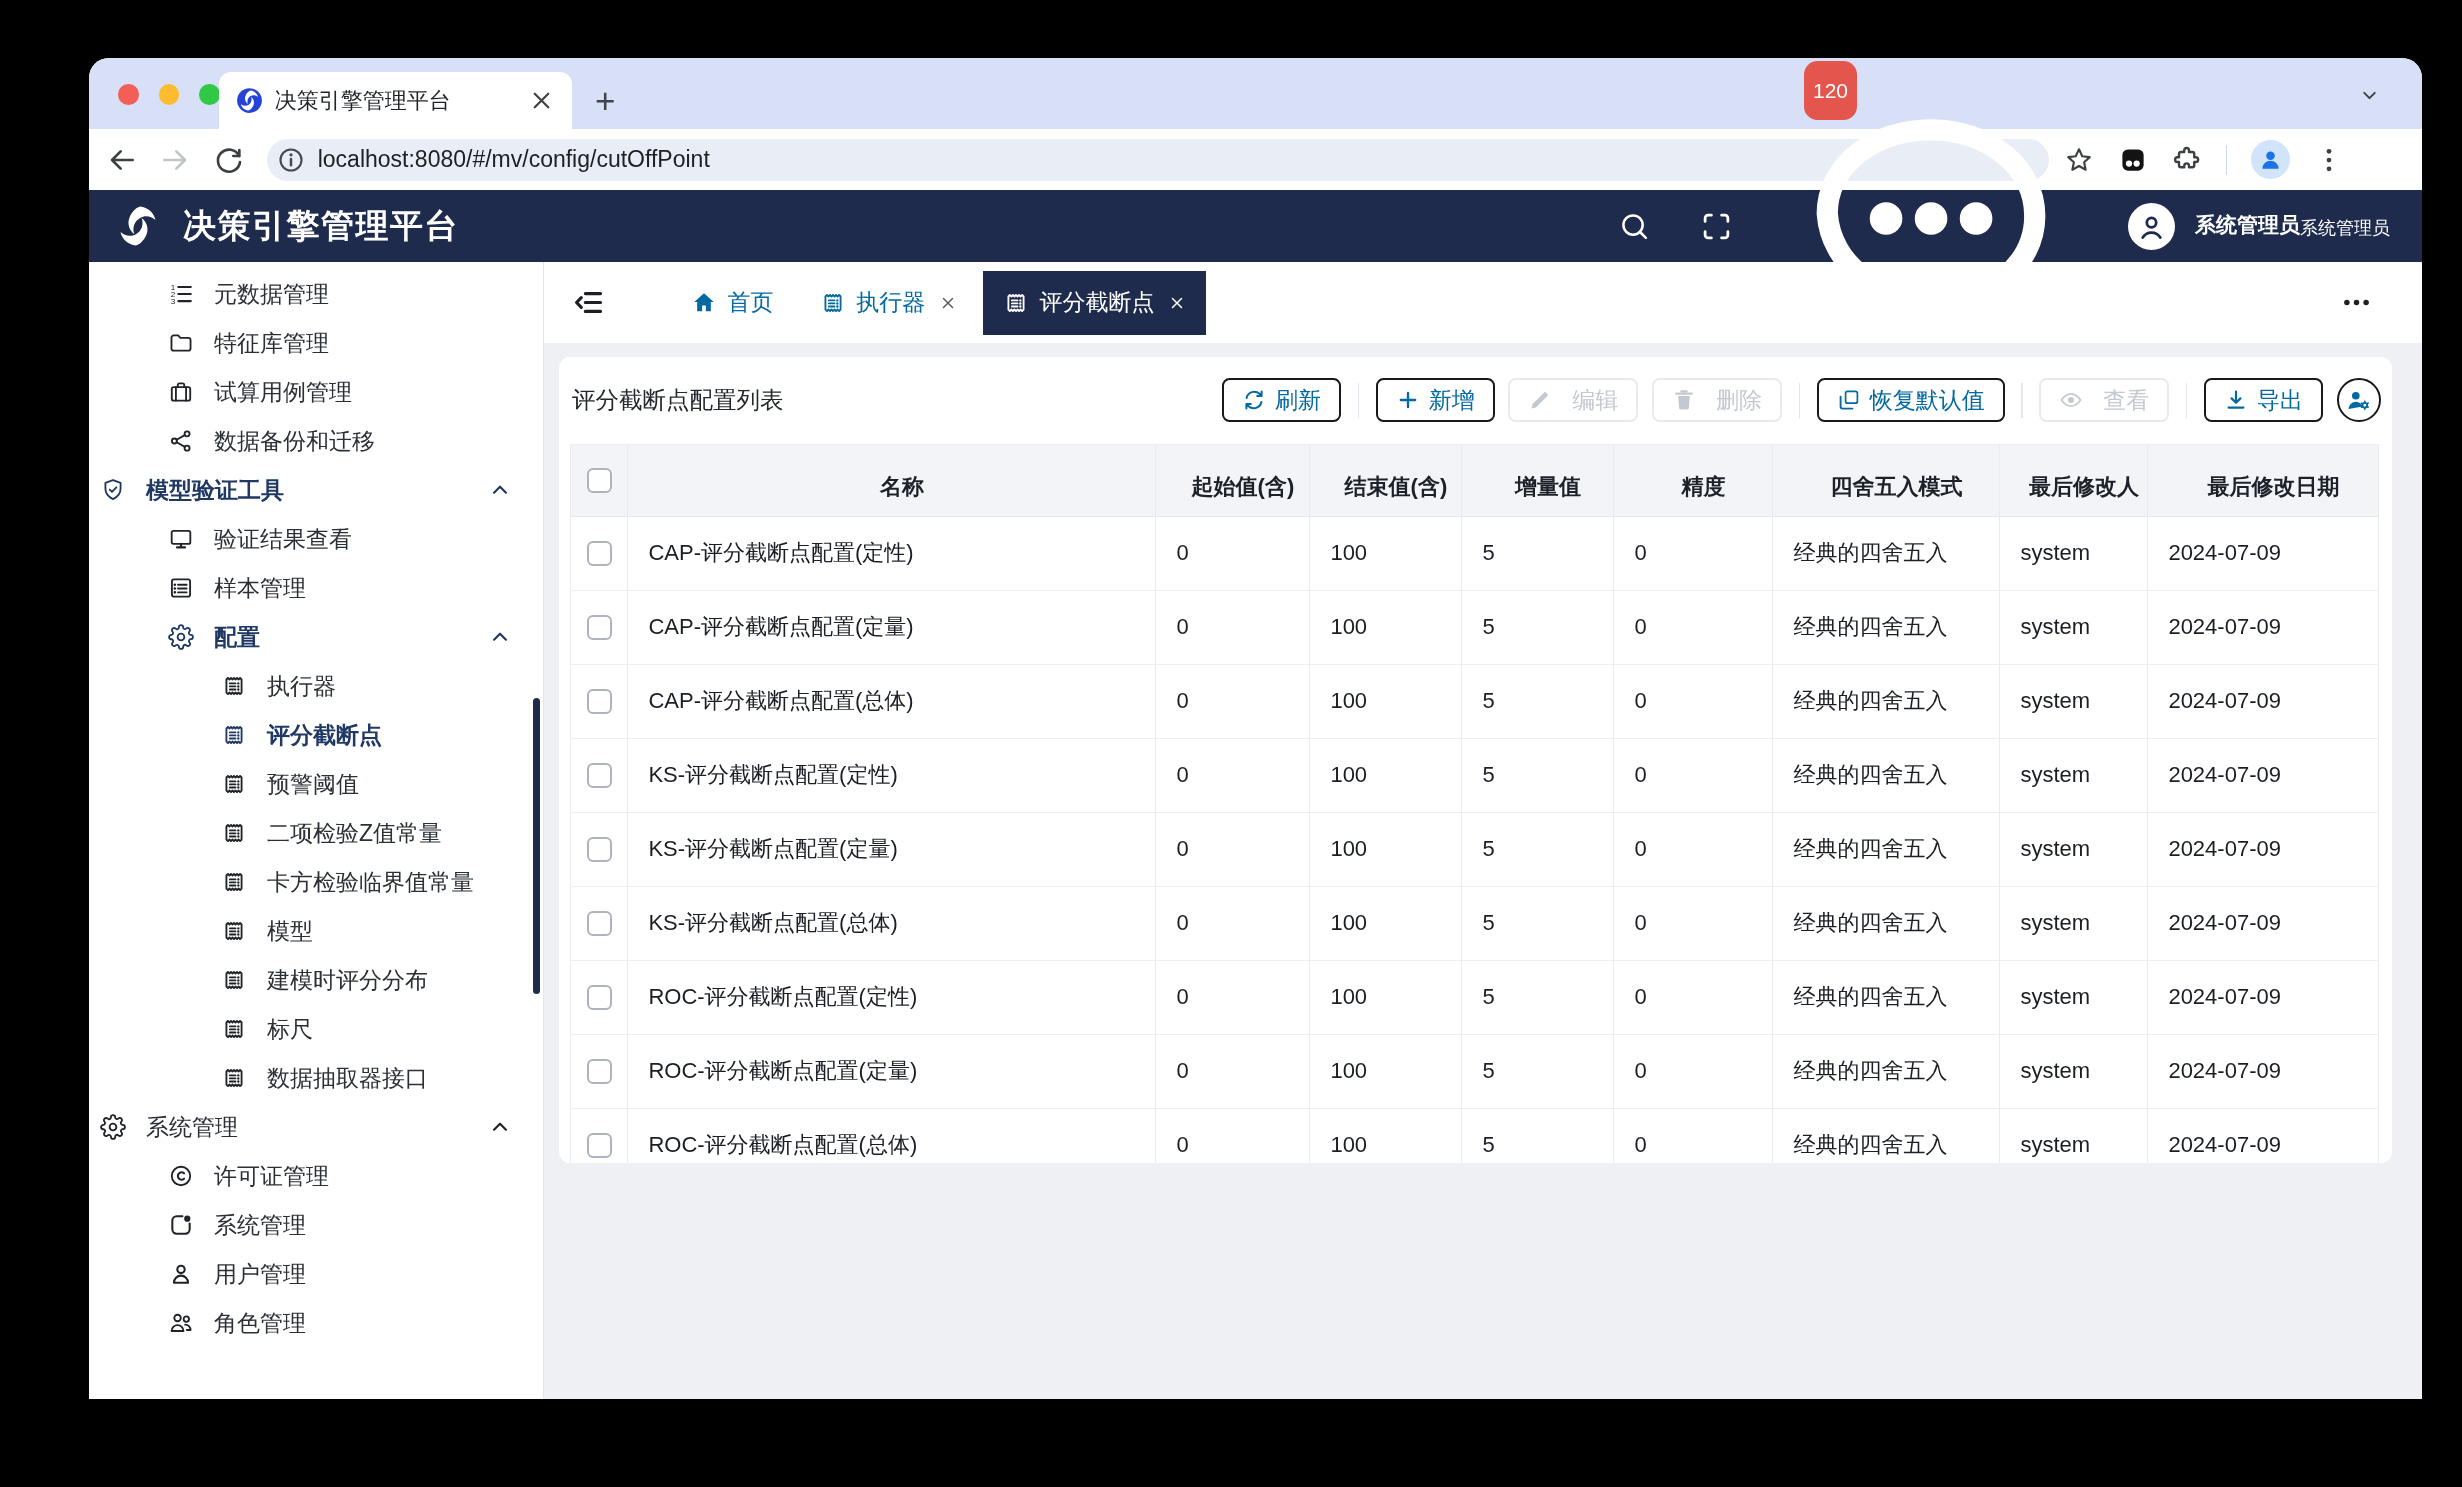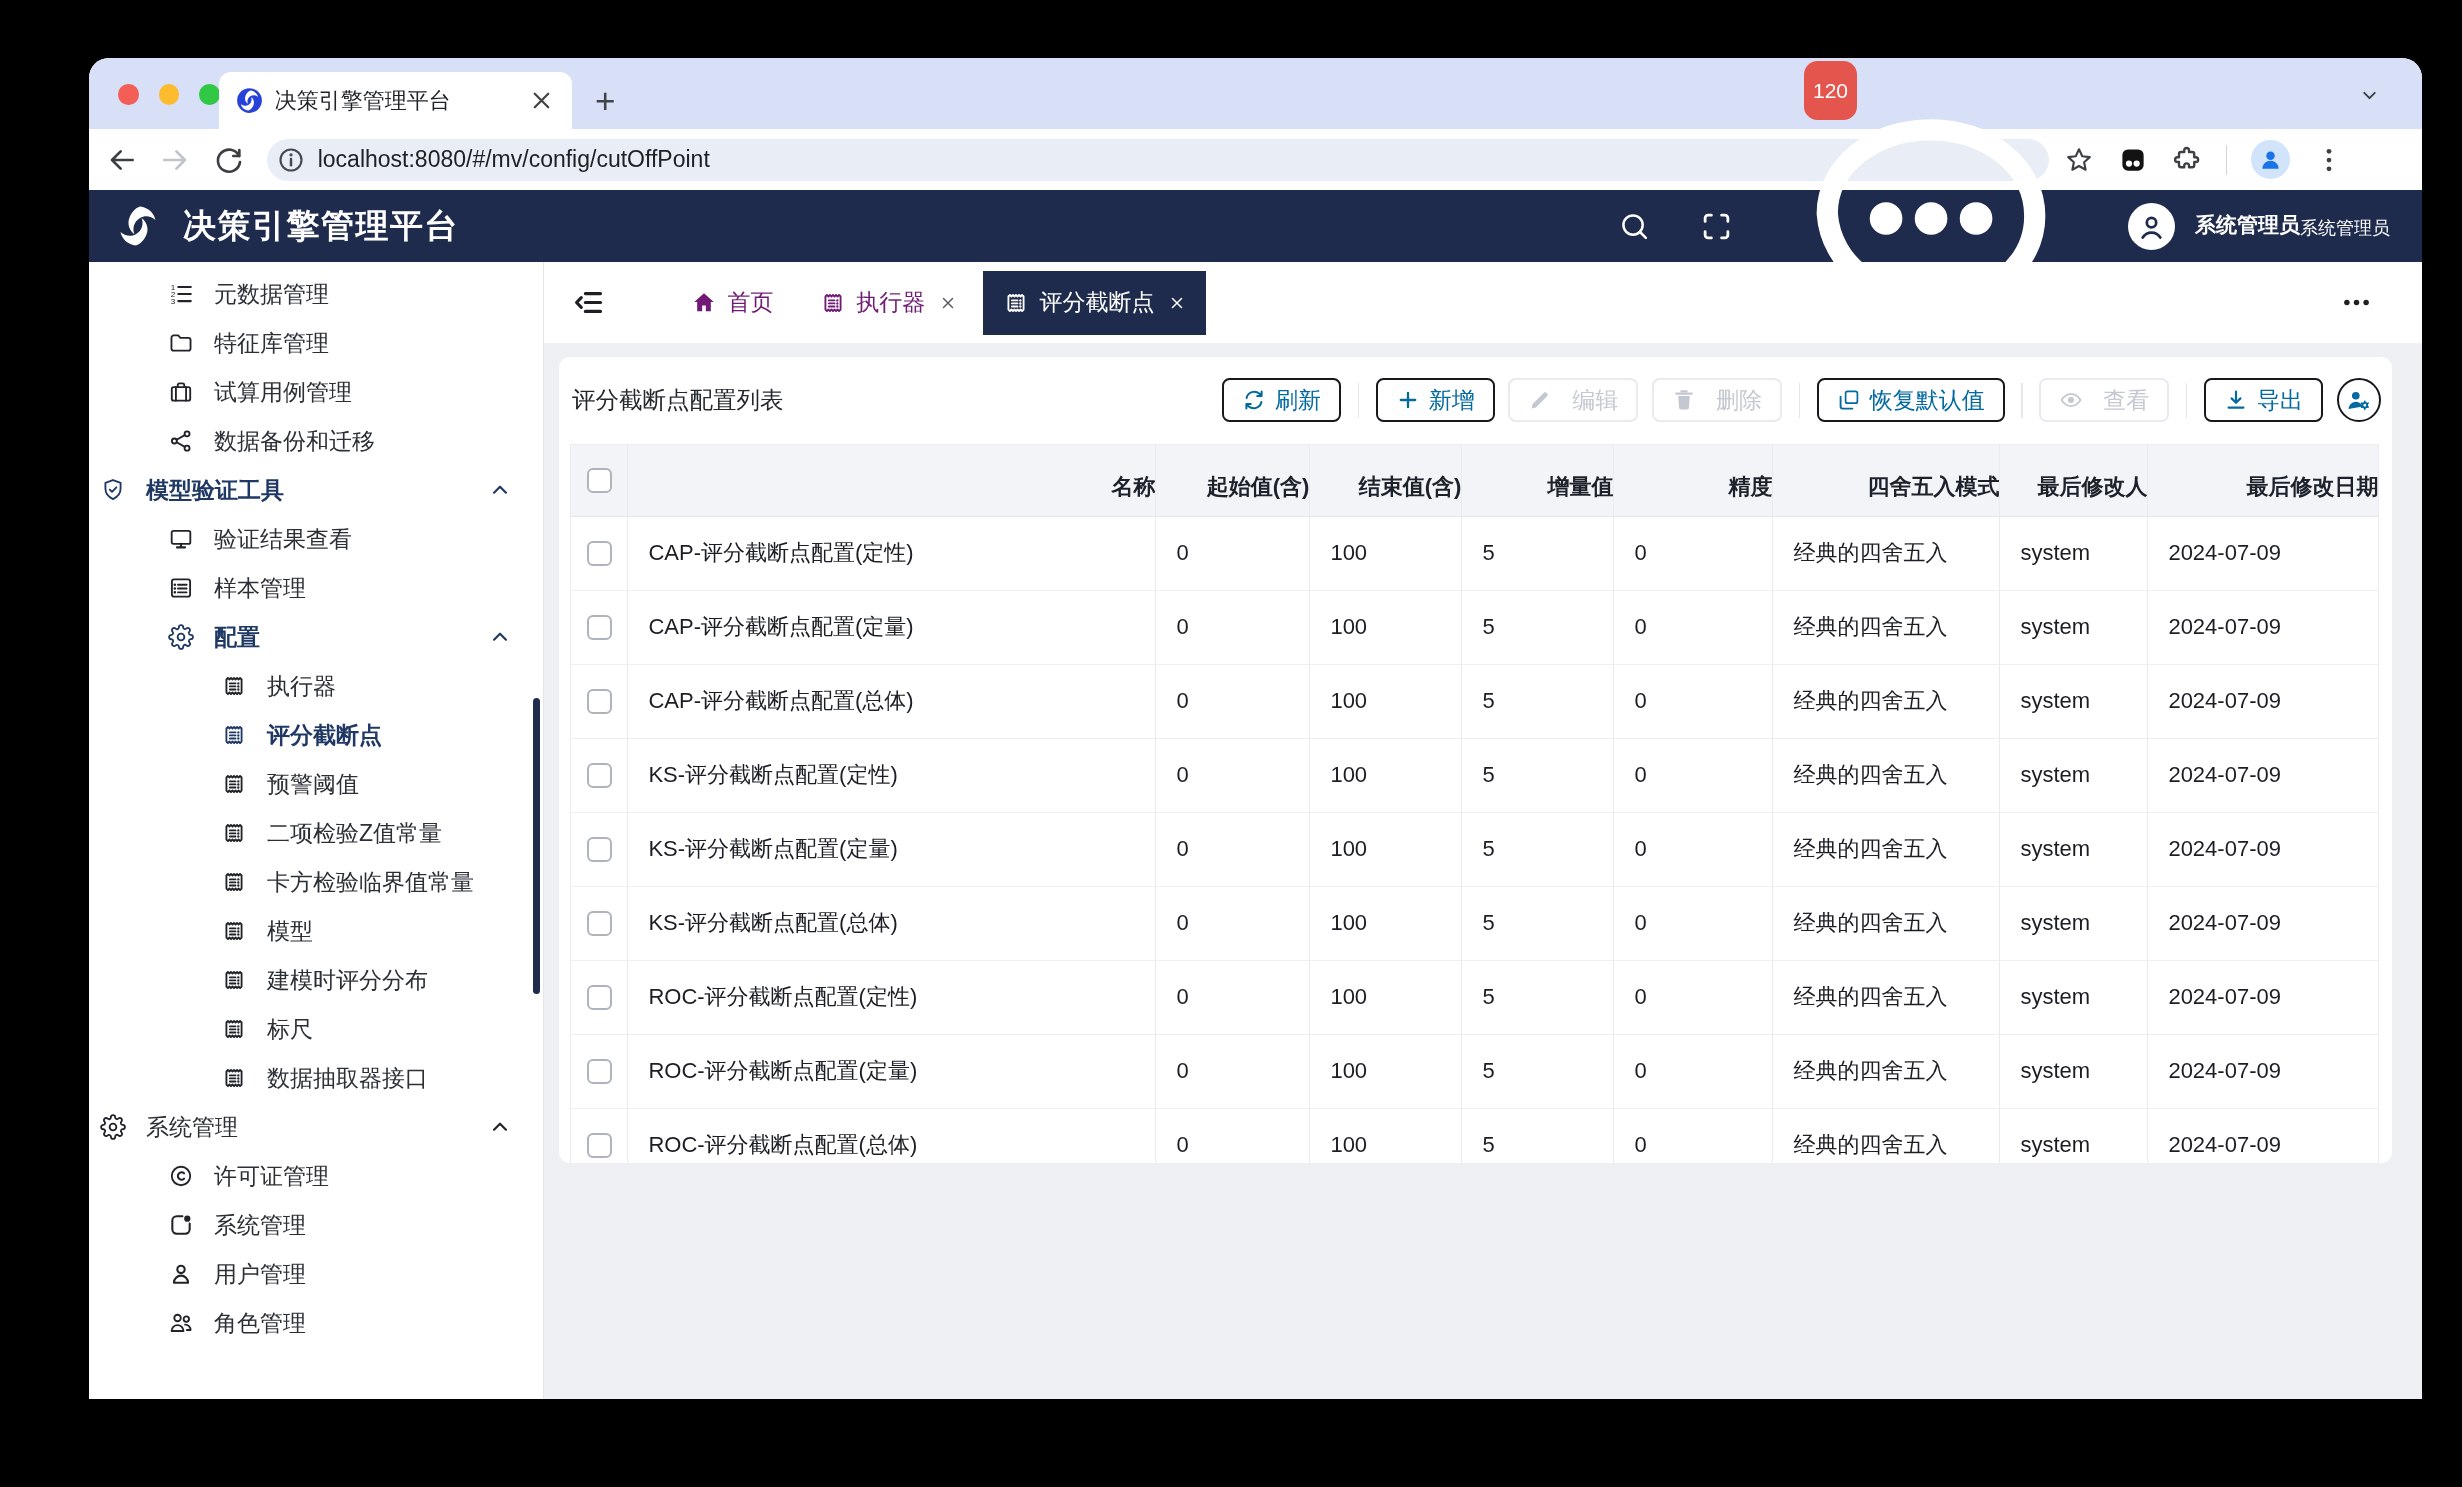--- a/index.html
+++ b/index.html
@@ -68,21 +68,21 @@
   .side-item.active{color:#1f3864;font-weight:700;}
   .side-item.active .ic{color:#1f3864;}
   .side-chevron{margin-left:auto;margin-right:30px;width:23px;height:23px;color:#8d939d;flex:0 0 auto;}
   .side-thumb{position:absolute;right:3px;top:436px;width:6.8px;height:296px;background:#1f2b4d;border-radius:3.8px;}
 
   .content{flex:1;background:#eef0f4;display:flex;flex-direction:column;min-width:0;}
   
   .tabbar{position:relative;height:81px;background:#fff;display:flex;align-items:center;flex:0 0 auto;}
   .collapse-ic{width:33px;height:33px;color:#1d1f24;margin-left:29px;flex:0 0 auto;}
   .tabs{display:flex;align-items:center;height:100%;margin-left:65px;gap:6px;}
-  .wtab{display:flex;align-items:center;gap:10.6px;font-size:23px;color:#701a75;padding:0 20px;height:100%;cursor:pointer;}
+  .wtab{display:flex;align-items:center;gap:10.6px;font-size:23px;color:#0369a1;padding:0 20px;height:100%;cursor:pointer;}
   .wtab .ic{width:26px;height:26px;}
   .wtab .tclose{width:18px;height:18px;color:#585d64;margin-left:3px;}
   .wtab.active{background:#1f2b4d;color:#fff;height:64px;margin-top:0;}
   .wtab.active .ic,.wtab.active .tclose{color:#fff;}
   .tab-ellipsis{position:absolute;right:49px;top:24px;width:33px;height:33px;color:#202020;}
 
   
   .panel{margin:13.6px 30px 0 15px;background:#fff;border-radius:11px;height:806px;box-sizing:border-box;
     padding:0 11.4px;position:relative;overflow:hidden;}
   .panel-head{height:87px;display:flex;align-items:center;}
@@ -92,21 +92,21 @@
     border:2.3px solid #17191d;border-radius:7.6px;font-size:23px;color:#0369a1;font-weight:500;
     font-family:inherit;cursor:pointer;box-sizing:border-box;}
   .tbtn .ic{width:24px;height:24px;}
   .tbtn.disabled{border-color:#e7eaf0;color:#c4c8d0;cursor:default;gap:20px;}
   .tbtn.round{width:44px;padding:0;justify-content:center;border-radius:50%;border-width:2.3px;}
   .tbtn.round .ic{width:27px;height:27px;}
   .tsep{width:1.5px;height:35px;background:#e3e6ec;margin:0 3px;}
 
   
   table.grid{border-collapse:collapse;table-layout:fixed;width:1809px;border-top:0.8px solid #ededf2;border-left:0.8px solid #e9ebf0;}
-  .grid th{height:72px;background:#f3f4f8;font-size:22px;font-weight:700;color:#1d2129;text-align:right;
+  .grid th{height:72px;background:#f3f4f8;font-size:22px;font-weight:700;color:#1d2129;text-align:center;
     padding:14px 0 0 20px;border-right:0.8px solid #e9ebf0;border-bottom:0.8px solid #e4e7ee;box-sizing:border-box;white-space:nowrap;overflow:hidden;}
   .grid td{height:74px;font-size:22px;color:#1b1e24;padding:0 0 0 20px;border-right:0.8px solid #e9ebf0;
     border-bottom:0.8px solid #edeff4;box-sizing:border-box;white-space:nowrap;overflow:hidden;background:#fff;}
   .grid th.cbc,.grid td.cbc{padding:0;text-align:center;}
   .cbx{display:inline-block;width:25px;height:25px;border:2.3px solid #aeb3bd;border-radius:6px;background:#fff;vertical-align:middle;cursor:pointer;box-sizing:border-box;}
 
   .ic svg{width:100%;height:100%;display:block;}
 </style>
 </head>
 <body>

